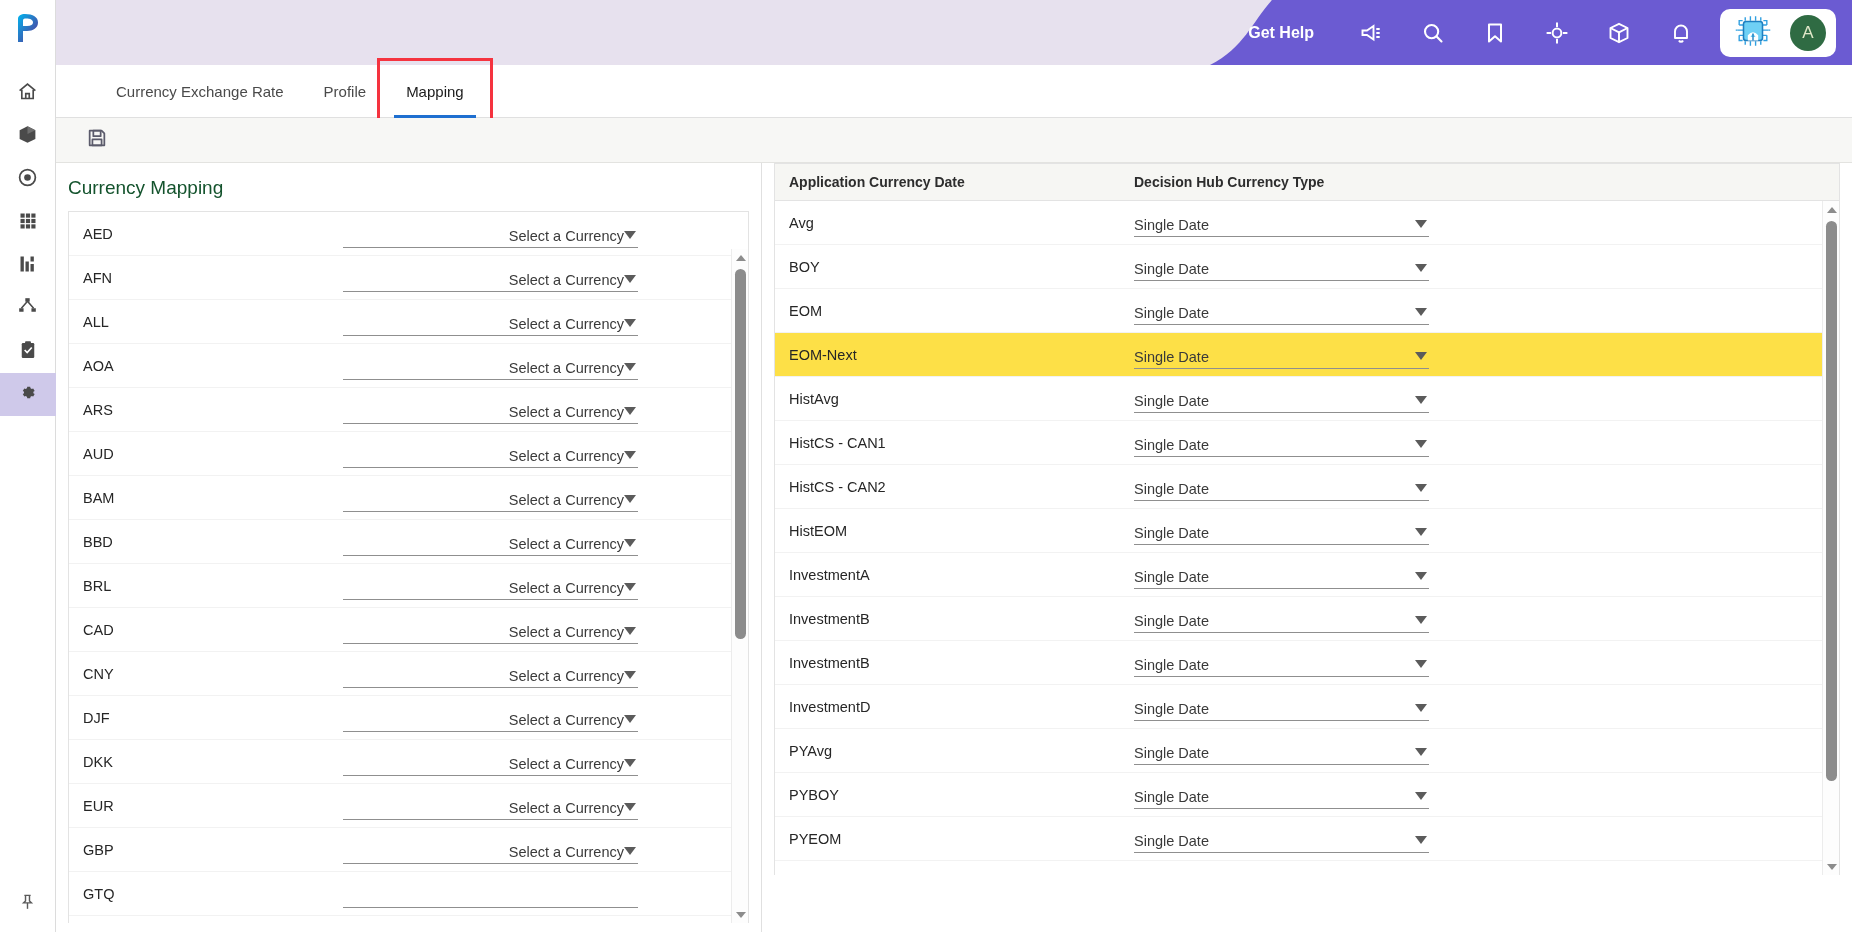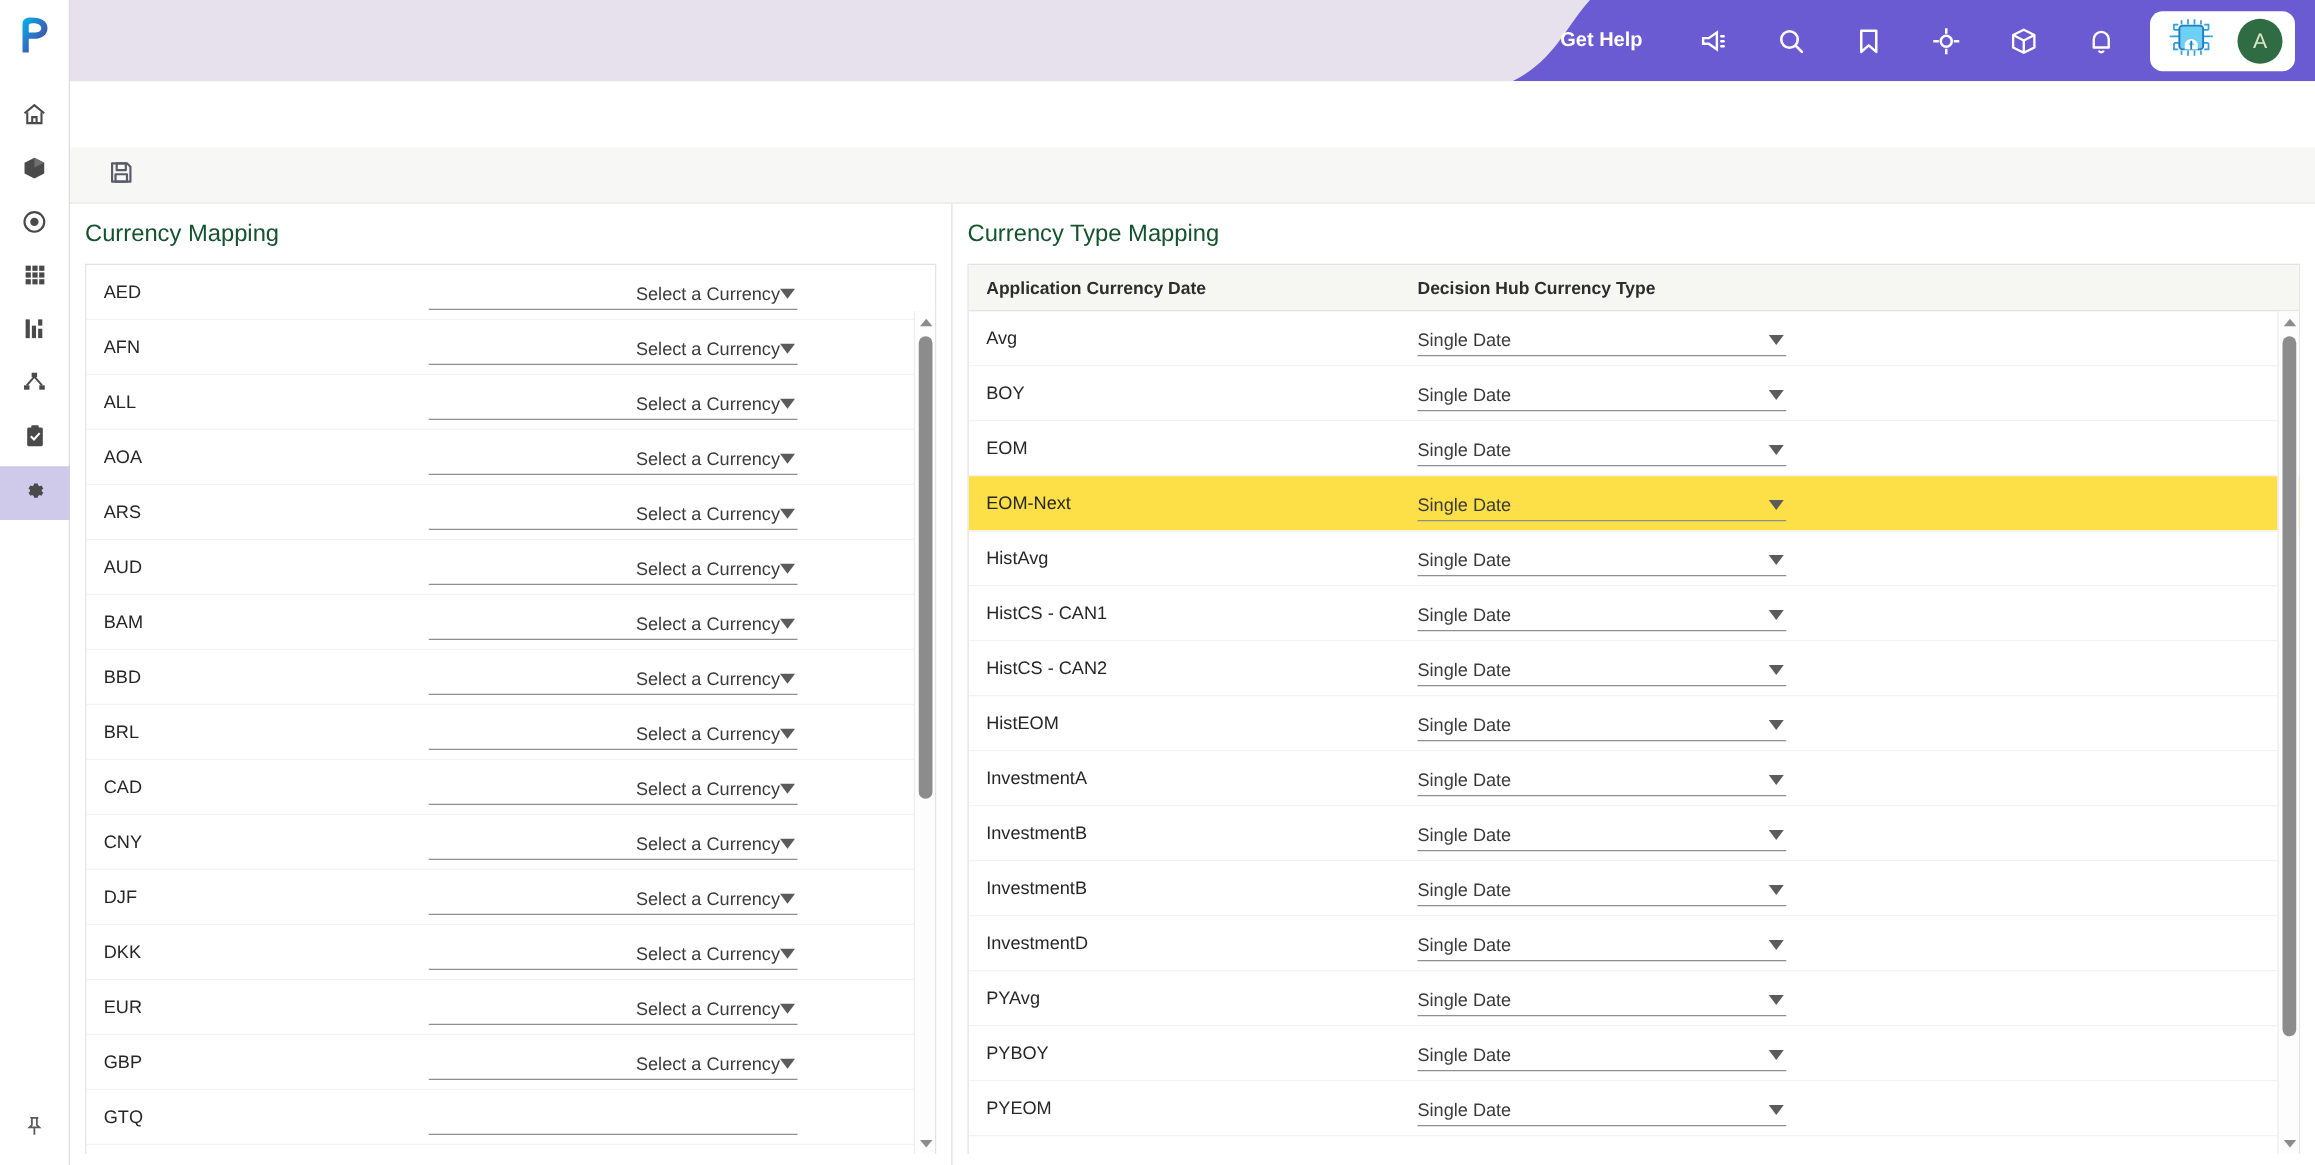--- a/index.html
+++ b/index.html
@@ -341,20 +341,32 @@
             <path d="M16 30 L16 24 q6 -7 12 0 L28 30 Z" fill="#fff"></path>
             <path d="M22 22 L25 26 L19 26 Z" fill="#6FD0F5"></path>
             <path d="M22 22 L22 30" stroke="#1E7FC0" stroke-width="1.6"></path>
           </svg>
         </span>
         <span class="avatar">A</span>
       </div>
     </div>
   </div>
 
+  <div id="tabs">
+    <div class="tab">
+      <span>Currency Exchange Rate</span>
+    </div>
+    <div class="tab">
+      <span>Profile</span>
+    </div>
+    <div class="tab active">
+      <span>Mapping</span>
+      <span class="redbox"></span>
+    </div>
+  </div>
 
   <div id="toolbar">
     <div class="save-btn">
       <span>
         <svg width="22" height="22" viewBox="0 0 24 24" fill="none" stroke="#5b5b6b" stroke-width="1.9" stroke-linejoin="round">
           <path d="M4 4 L17 4 L20 7 L20 20 L4 20 Z"></path>
           <rect x="8" y="4" width="8" height="6"></rect>
           <rect x="7" y="13.5" width="10" height="6.5"></rect>
         </svg>
       </span>
@@ -516,21 +528,20 @@
             </div>
           <div class="thumb" style="top:20px;height:370px;"></div>
           <div class="arrow-down">
               <span class="tri-down"></span>
             </div>
         </div>
       </div>
     </div>
 
     <div class="panel panel-right">
-      <div class="panel-title">Currency Type Mapping</div>
       <div class="tbl-wrap">
         <div class="tbl-head">
           <div class="th c1">Application Currency Date</div>
           <div class="th c2">Decision Hub Currency Type</div>
         </div>
         <div class="rows clip" id="right-rows">
             <div class="row">
               <div class="cell-name c1">Avg</div>
               <div class="cell-select c2">
                 <div class="ddl">

